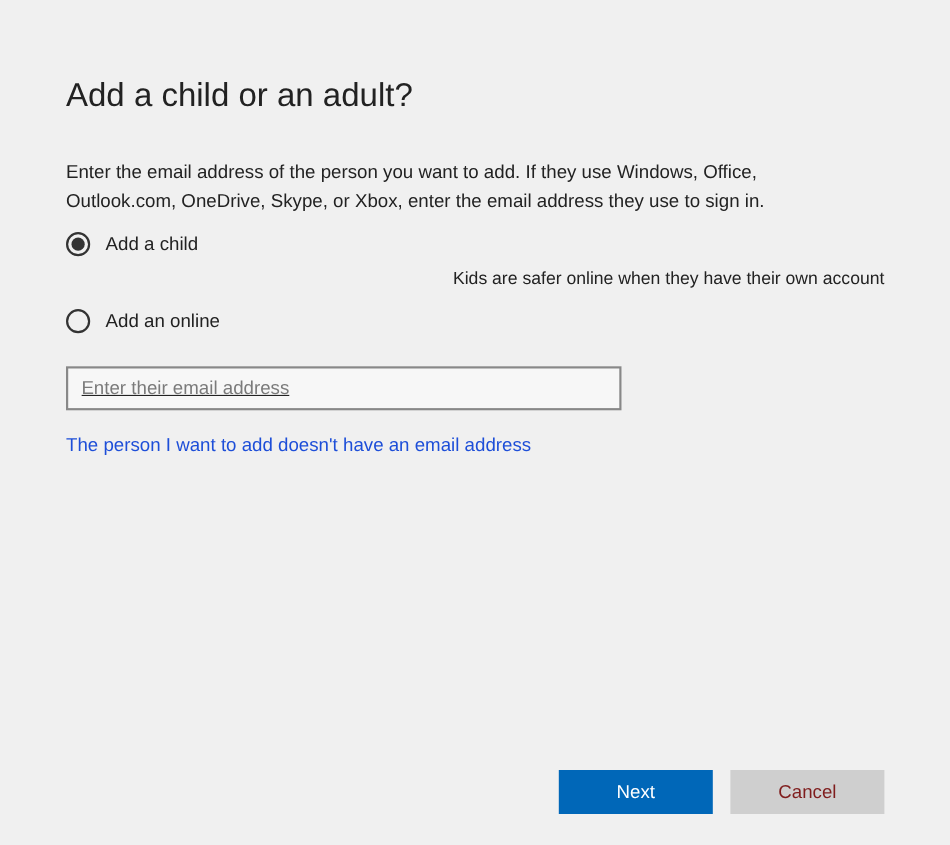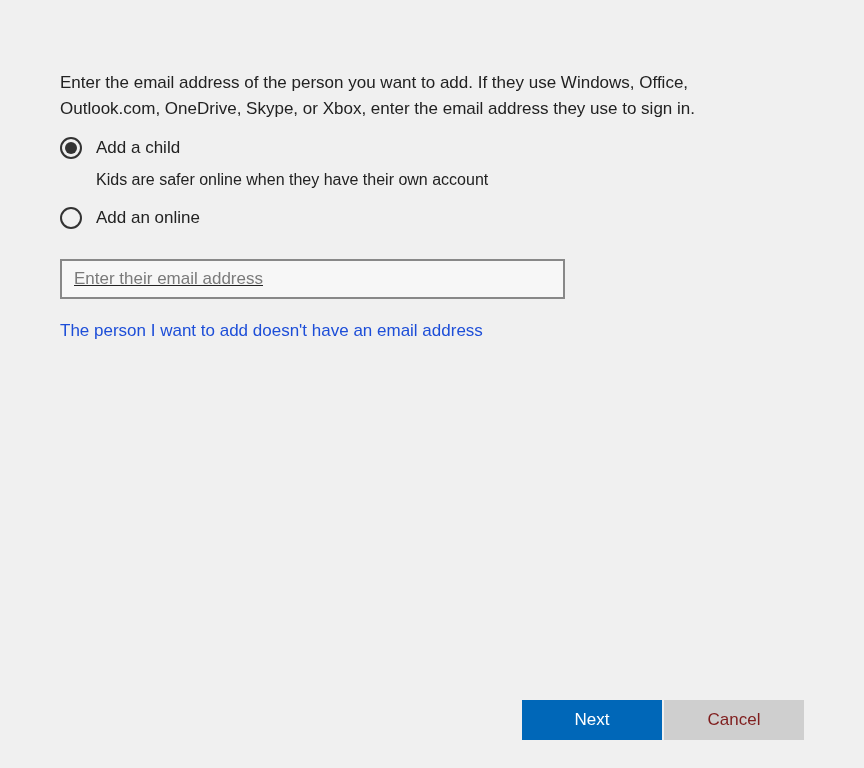--- a/index.html
+++ b/index.html
@@ -68,20 +68,21 @@
       font-size: 17px;
       color: #222;
       line-height: 22px;
     }
     .radio-subtext {
       font-size: 16px;
       color: #222;
       margin-left: 36px;
       margin-bottom: 18px;
       margin-top: 6px;
+      text-align: right;
     }
     .email-input {
       width: 505px;
       height: 40px;
       border: 2px solid #888;
       background: #f7f7f7;
       font-size: 17px;
       padding: 0 12px;
       color: #222;
       outline: none;
@@ -97,21 +98,21 @@
       color: #1d4ed8;
       text-decoration: none;
       cursor: pointer;
       display: inline-block;
     }
     .button-row {
       position: absolute;
       bottom: 28px;
       right: 60px;
       display: flex;
-      gap: 2px;
+      gap: 16px;
     }
     .btn {
       width: 140px;
       height: 40px;
       border: none;
       font-size: 17px;
       font-family: inherit;
       cursor: pointer;
     }
     .btn-primary {
@@ -120,20 +121,21 @@
     }
     .btn-secondary {
       background: #cfcfcf;
       color: #7f1d1d;
     }
   </style>
 </head>
 <body>
 
 <div class="dialog">
+  <h1 class="title">Add a child or an adult?</h1>
   <p class="description">Enter the email address of the person you want to add. If they use Windows, Office, Outlook.com, OneDrive, Skype, or Xbox, enter the email address they use to sign in.</p>
 
   <div class="radio-group">
     <div class="radio-option">
       <span class="radio-circle selected"></span>
       <span class="radio-label">Add a child</span>
     </div>
     <div class="radio-subtext">Kids are safer online when they have their own account</div>
 
     <div class="radio-option">

